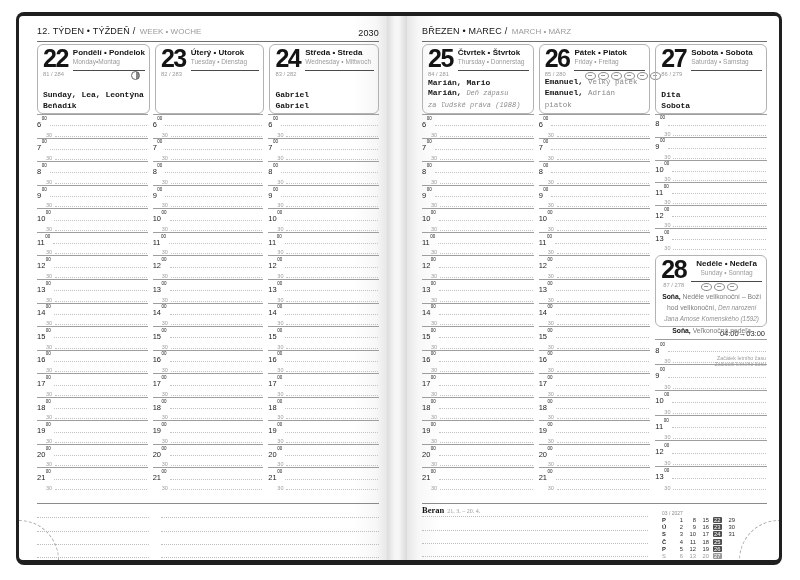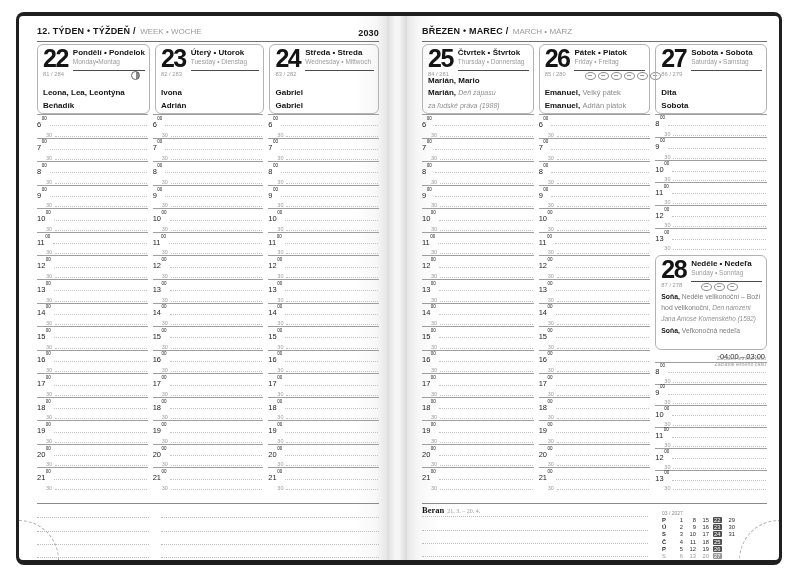--- a/index.html
+++ b/index.html
@@ -13,34 +13,34 @@
   .page-left{width:368px;border-radius:4px 0 0 4px;padding:8px 8px 0 18px;
              background:linear-gradient(to left,#e7e7e7 0,#f7f7f7 3%,#ffffff 9%);}
   .page-right{width:372px;border-radius:0 4px 4px 0;padding:8px 12px 0 15px;
               background:linear-gradient(to right,#e7e7e7 0,#f7f7f7 3%,#ffffff 9%);}
   .binding{width:20px;height:100%;
            background:linear-gradient(to right,#dcdcdc 0,#f6f6f6 40%,#f6f6f6 60%,#d9d9d9 100%);}
 
   .phead{display:flex;justify-content:space-between;align-items:flex-end;
          border-bottom:1px solid #6f6f6f;padding-bottom:3px;height:14px;}
   .phead-r{justify-content:flex-start;}
-  .ph-b{font-size:9px;font-weight:700;letter-spacing:.2px;color:#161616;}
+  .ph-b{font-size:9px;font-weight:400;letter-spacing:.2px;color:#161616;}
   .ph-g{font-size:8px;color:#9a9a9a;}
 
   .cards{display:grid;grid-template-columns:repeat(3,1fr);gap:5px;height:70px;margin-top:2px;}
   .day-card{border:1px solid #b3b3b3;border-radius:6px;position:relative;
             padding:2px 4px 2px 5px;box-sizing:border-box;height:70px;background:transparent;}
   .card-head{display:flex;}
   .dc-left{display:flex;flex-direction:column;}
   .dc-num{font-size:25px;font-weight:700;line-height:23px;letter-spacing:-1.5px;color:#141414;}
   .dc-counter{font-size:5.8px;color:#9a9a9a;margin-top:1px;white-space:nowrap;}
   .dc-names{flex:1;margin-left:5px;border-bottom:1.5px solid #4a4a4a;padding-bottom:2px;height:20px;margin-top:1px;}
   .dc-local{font-size:8px;font-weight:700;white-space:nowrap;color:#141414;}
   .dc-intl{font-size:6.5px;color:#9b9b9b;margin-top:1px;white-space:nowrap;}
-  .dc-people{position:absolute;left:5px;right:3px;bottom:3px;}
+  .dc-people{position:absolute;left:5px;right:3px;bottom:3px;font-family:Liberation Mono, monospace;}
   .nl{line-height:9.3px;}
   .s-b{font-weight:700;color:#141414;font-size:8px;}
   .s-r{color:#8a8a8a;font-size:7.5px;margin-top:28px;}
   .s-i{color:#8f8f8f;font-style:italic;font-size:7px;}
   .moon{position:absolute;right:9px;top:26px;width:7px;height:7px;border:1px solid #666;
         border-radius:50%;background:linear-gradient(to right,#fff 52%,#8a8a8a 52%);}
   .hicons{position:absolute;left:45px;top:27px;display:flex;gap:2px;}
   .hicon{width:9px;height:6px;border:1px solid #8d8d8d;border-radius:50%;position:relative;}
   .hicon::after{content:"";position:absolute;left:2px;top:2px;width:4px;height:1px;background:#999;}
 
@@ -51,22 +51,22 @@
   .tg-sun{flex:1;}
   .hour{flex:1;border-top:1px solid #9e9e9e;display:flex;flex-direction:column;min-height:0;}
   .h-row{flex:1.2;display:flex;align-items:flex-end;min-height:0;}
   .m-row{flex:1;display:flex;align-items:flex-end;min-height:0;}
   .h-label{font-size:7.5px;color:#222;line-height:7px;white-space:nowrap;}
   .h-sup{font-size:4.5px;position:relative;top:-3px;margin-left:.5px;}
   .m-label{font-size:5.5px;color:#9c9c9c;line-height:6px;margin-left:9px;}
   .dots{flex:1;border-bottom:1px dotted #c2c2c2;margin:0 1px 1px 3px;}
 
   .col6{display:flex;flex-direction:column;position:relative;}
-  .sun-card{border:1px solid #b3b3b3;border-radius:6px;margin-top:4px;height:95px;
-            box-sizing:border-box;padding:2px 4px 2px 5px;position:relative;}
+  .sun-card{border:1px solid #b3b3b3;border-radius:6px;margin-top:4px;height:72px;
+            box-sizing:border-box;padding:2px 4px 2px 5px;position:relative;text-align:center;}
   .sun-lines{margin-top:2px;}
   .sun-lines .nl{line-height:8.2px;}
   .sun-lines .s-b{font-size:6.8px;}
   .sun-lines .s-r{font-size:6.8px;color:#7d7d7d;}
   .sun-lines .s-i{font-size:6.4px;color:#909090;}
   .dst-time{height:10px;text-align:right;font-size:7.5px;color:#2a2a2a;padding:2px 2px 0 0;}
   .dst-sub{position:absolute;right:1px;top:241px;text-align:right;font-size:5.3px;
            line-height:6.2px;color:#9c9c9c;}
 
   .nsep{border-top:1px solid #8a8a8a;margin-top:12px;}
@@ -114,38 +114,34 @@
                 <div class="dc-num">22</div>
                 <div class="dc-counter">81 / 284</div>
               </div>
               <div class="dc-names">
                 <div class="dc-local">Pondělí • Pondelok</div>
                 <div class="dc-intl">Monday•Montag</div>
               </div>
             </div>
             <span class="moon"></span>
             <div class="dc-people">
-              <div class="nl"><span class="s-b">Leona, Lea, Leontýna</span></div>
+              <div class="nl"><span class="s-b">Sunday, Lea, Leontýna</span></div>
               <div class="nl"><span class="s-b">Beňadík</span></div>
             </div>
           </div>
           <div class="day-card">
             <div class="card-head">
               <div class="dc-left">
                 <div class="dc-num">23</div>
                 <div class="dc-counter">82 / 283</div>
               </div>
               <div class="dc-names">
                 <div class="dc-local">Úterý • Utorok</div>
                 <div class="dc-intl">Tuesday • Dienstag</div>
               </div>
-            </div>
-            <div class="dc-people">
-              <div class="nl"><span class="s-b">Ivona</span></div>
-              <div class="nl"><span class="s-b">Adrián</span></div>
             </div>
           </div>
           <div class="day-card">
             <div class="card-head">
               <div class="dc-left">
                 <div class="dc-num">24</div>
                 <div class="dc-counter">83 / 282</div>
               </div>
               <div class="dc-names">
                 <div class="dc-local">Středa • Streda</div>

